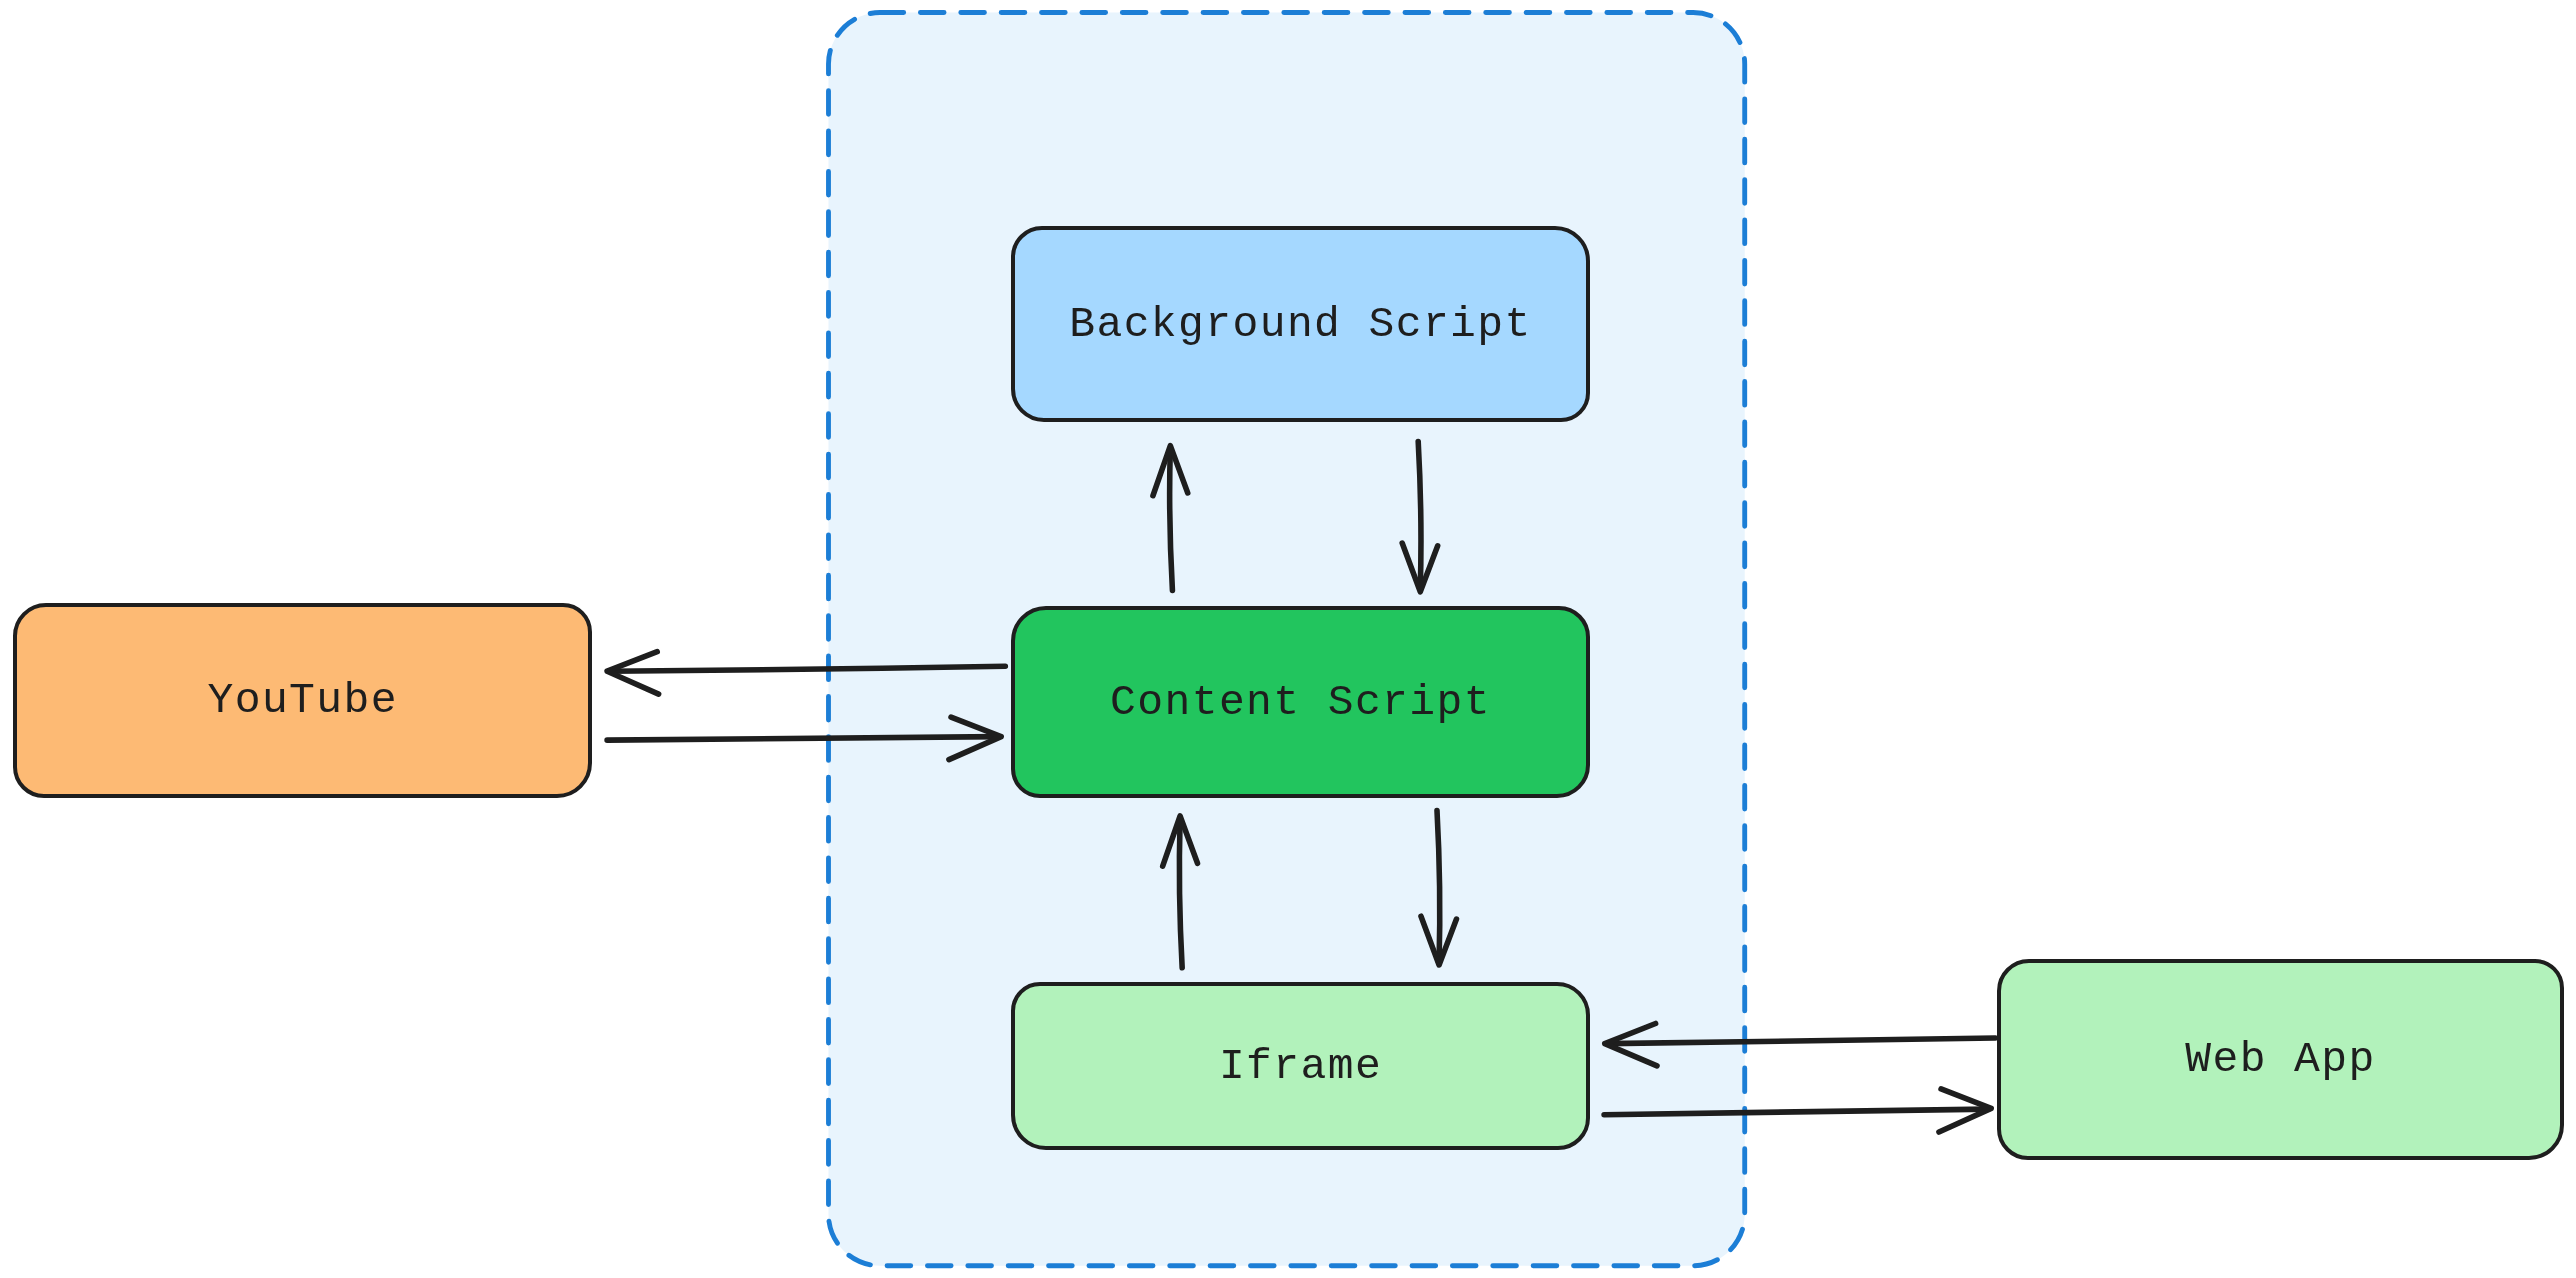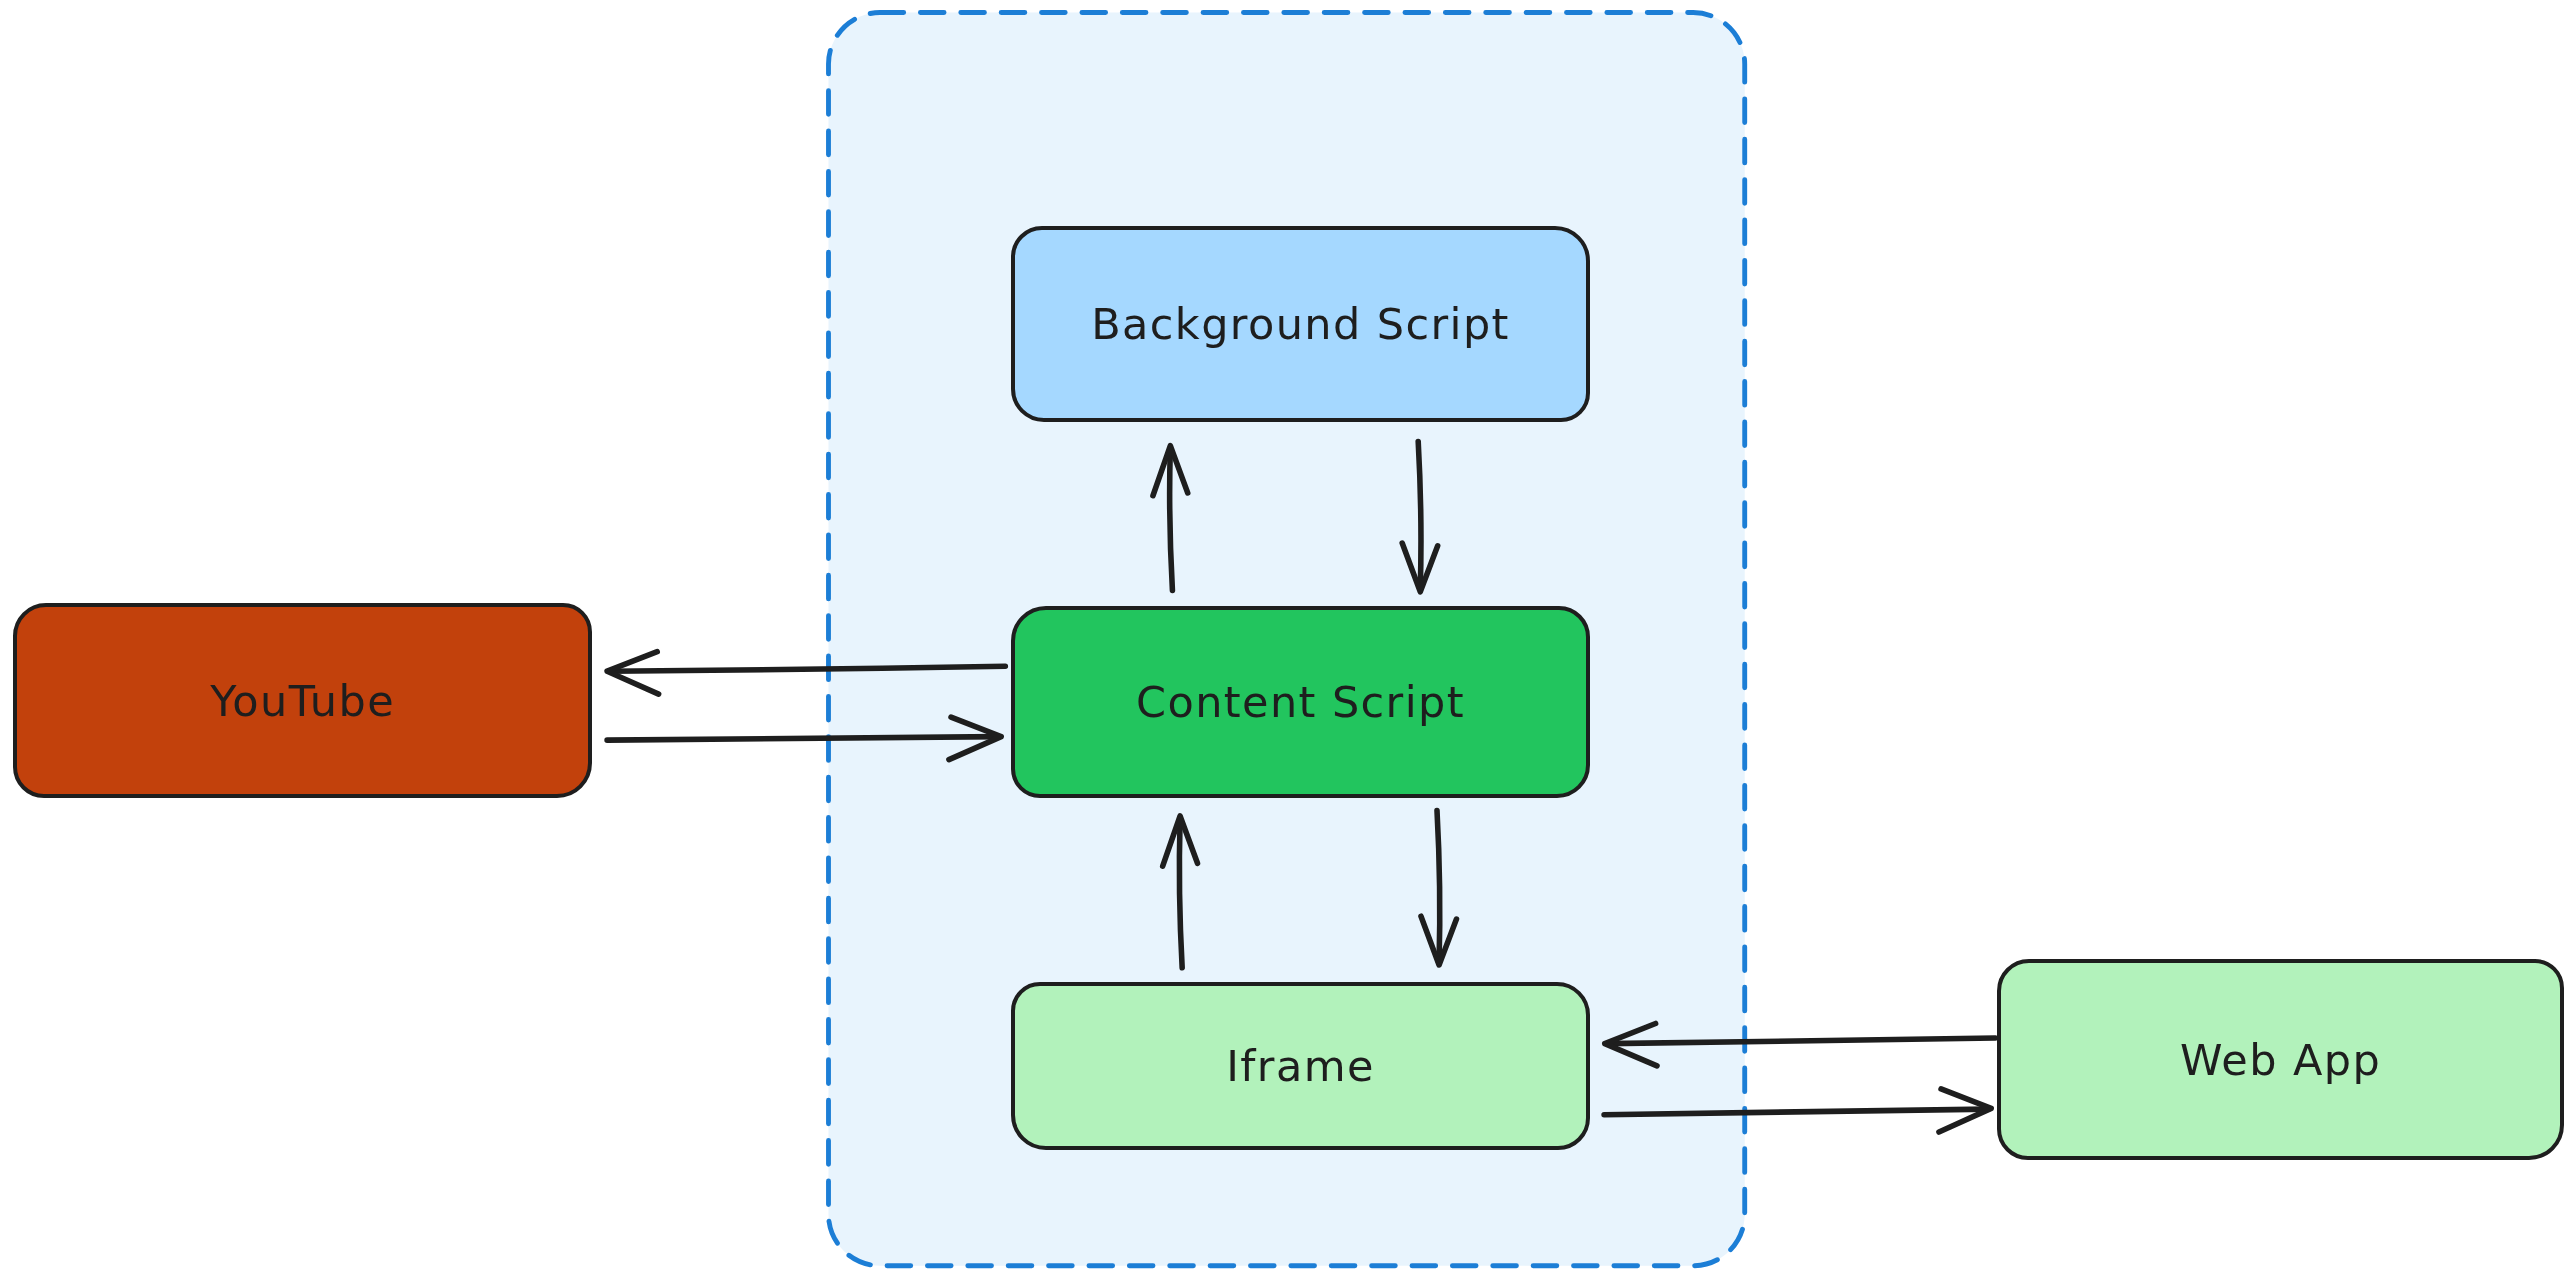--- a/index.html
+++ b/index.html
@@ -13,22 +13,23 @@
   }
   .layer{position:absolute;left:0;top:0;width:2576px;height:1279px;}
   .node{
     position:absolute;
     box-sizing:border-box;
     display:flex;align-items:center;justify-content:center;
     border:4.9px solid #1e1e1e;
     font-size:43px;letter-spacing:1.4px;
     color:#1e1e1e;
     text-align:center;
+    font-family:Liberation Mono, monospace;
   }
-  .node-youtube   {left:13.2px;  top:603px;  width:579px;height:195px;background:#c2410c;border-radius:33px 29px 35px 31px;}
+  .node-youtube   {left:13.2px;  top:603px;  width:579px;height:195px;background:#fdba74;border-radius:33px 29px 35px 31px;}
   .node-background{left:1011px;top:226px;  width:579px;height:196px;background:#a5d8ff;border-radius:31px 35px 29px 33px;}
   .node-content   {left:1011px;top:606px;  width:579px;height:192px;background:#22c55e;border-radius:35px 31px 33px 29px;}
   .node-iframe    {left:1011px;top:982px; width:579px;height:168px;background:#b2f2bb;border-radius:29px 33px 32px 35px;}
   .node-webapp    {left:1997px;top:959px; width:567px;height:201px;background:#b2f2bb;border-radius:32px 29px 35px 31px;}
   .container-title{
     position:absolute;left:893px;top:65px;
     font-size:52px;letter-spacing:2.1px;line-height:1.1;
     color:#1e1e1e;white-space:nowrap;
   }
   .arrow{stroke:#1e1e1e;stroke-width:8;fill:none;stroke-linecap:round;stroke-linejoin:round;}

